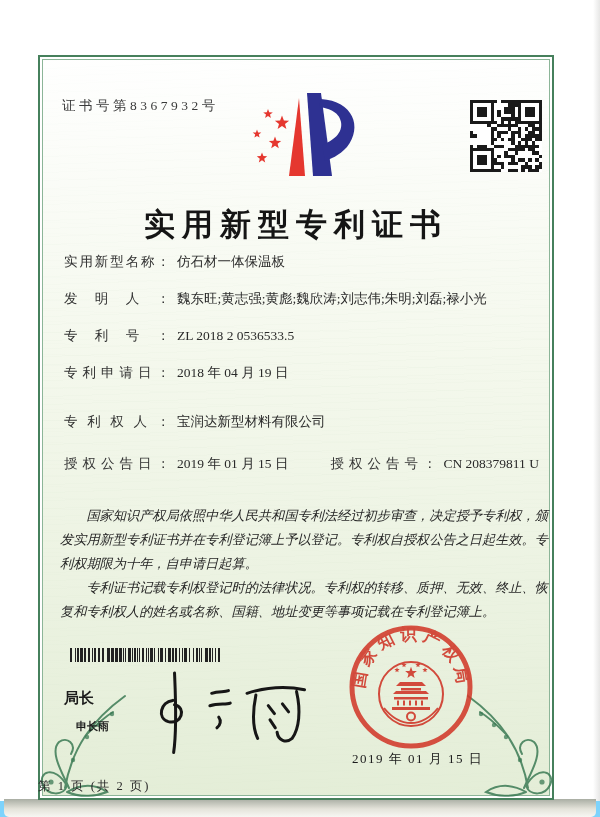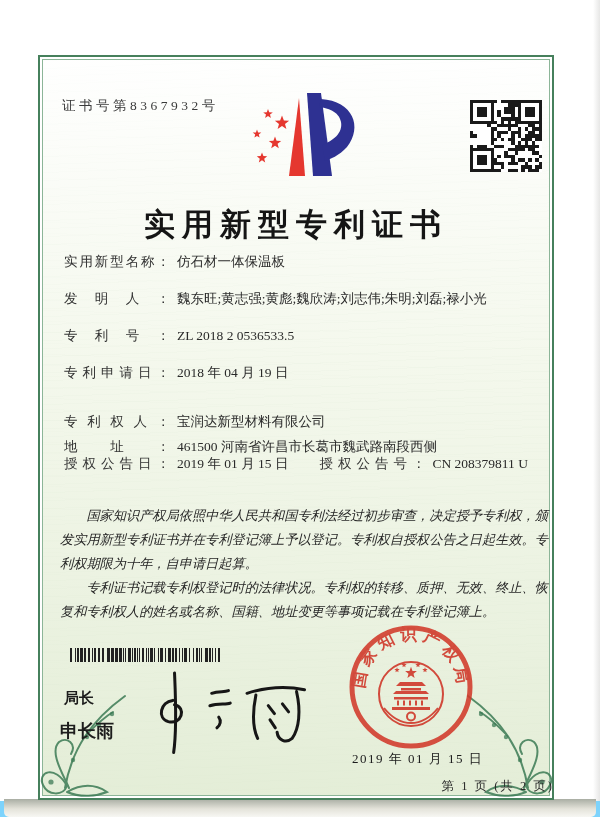--- a/index.html
+++ b/index.html
@@ -23,38 +23,38 @@
   .cert-number{position:absolute;left:62px;top:97px;font-size:13.5px;letter-spacing:3.5px;color:#3a3a3a;}
   .logo{position:absolute;left:246px;top:86px;width:118px;height:98px;}
   .qr{position:absolute;left:470px;top:100px;width:72px;height:72px;background:#fff;}
   .title{position:absolute;left:38px;top:196px;width:516px;text-align:center;
          font-size:31px;font-weight:700;letter-spacing:7px;color:#151515;margin-top:8px;}
 
   .row{position:absolute;left:64px;width:486px;display:flex;align-items:baseline;
        font-size:13.5px;color:#2a2a2a;}
   .lbl{flex:0 0 106px;text-align:justify;text-align-last:justify;color:#333;}
   .val{margin-left:7px;white-space:nowrap;}
-  .lbl.right{flex:0 0 106px;margin-left:31px;}
+  .lbl.right{flex:0 0 106px;margin-left:42px;}
 
   .paras{position:absolute;left:60px;top:504px;width:488px;font-size:13.2px;line-height:1.82;
          color:#262626;font-style:italic;text-align:justify;}
   .paras p{margin:0;text-indent:2em;font-style:italic;}
 
   .barcode{position:absolute;left:70px;top:648px;width:152px;height:14px;}
 
   .signoff-title{position:absolute;left:64px;top:689px;font-family:"Liberation Sans","DejaVu Sans",sans-serif;
          font-weight:700;font-size:15px;color:#1d1d1d;}
-  .signoff-name{position:absolute;left:60px;top:719px;font-family:"Liberation Sans","DejaVu Sans",sans-serif;
-         font-weight:700;font-size:18px;color:#1d1d1d;text-align:center;}
+  .signoff-name{position:absolute;left:76px;top:719px;font-family:"Liberation Sans","DejaVu Sans",sans-serif;
+         font-weight:700;font-size:11px;color:#1d1d1d;text-align:center;}
   .signature{position:absolute;left:148px;top:666px;width:168px;height:90px;}
 
   .seal{position:absolute;left:346px;top:622px;width:130px;height:130px;opacity:.88;}
   .seal-date{position:absolute;left:352px;top:750px;font-size:13px;letter-spacing:1.5px;color:#1c1c1c;}
 
-  .footer{position:absolute;left:38px;top:778px;width:516px;text-align:right;
+  .footer{position:absolute;left:38px;top:778px;width:516px;text-align:left;
           font-size:12.5px;letter-spacing:2px;color:#2a2a2a;}
 
   .ornament{position:absolute;width:92px;height:108px;}
   .ornament.left{left:37px;top:690px;}
   .ornament.rightc{left:464px;top:690px;transform:scaleX(-1);}
 </style>
 </head>
 <body>
 
 <div class="photo">
@@ -374,24 +374,20 @@
     <span class="val">ZL 2018 2 0536533.5</span>
   </div>
   <div class="row" style="top:364px">
     <span class="lbl">专利申请日：</span>
     <span class="val">2018 年 04 月 19 日</span>
   </div>
   <div class="row" style="top:413px">
     <span class="lbl">专利权人：</span>
     <span class="val">宝润达新型材料有限公司</span>
   </div>
-  <div class="row" style="top:438px">
-    <span class="lbl">地址：</span>
-    <span class="val">461500 河南省许昌市长葛市魏武路南段西侧</span>
-  </div>
   <div class="row" style="top:455px">
     <span class="lbl">授权公告日：</span>
     <span class="val">2019 年 01 月 15 日</span>
     <span class="lbl right">授权公告号：</span>
     <span class="val">CN 208379811 U</span>
   </div>
 
   <div class="paras">
     <p>国家知识产权局依照中华人民共和国专利法经过初步审查，决定授予专利权，颁发实用新型专利证书并在专利登记簿上予以登记。专利权自授权公告之日起生效。专利权期限为十年，自申请日起算。</p>
     <p>专利证书记载专利权登记时的法律状况。专利权的转移、质押、无效、终止、恢复和专利权人的姓名或名称、国籍、地址变更等事项记载在专利登记簿上。</p>

